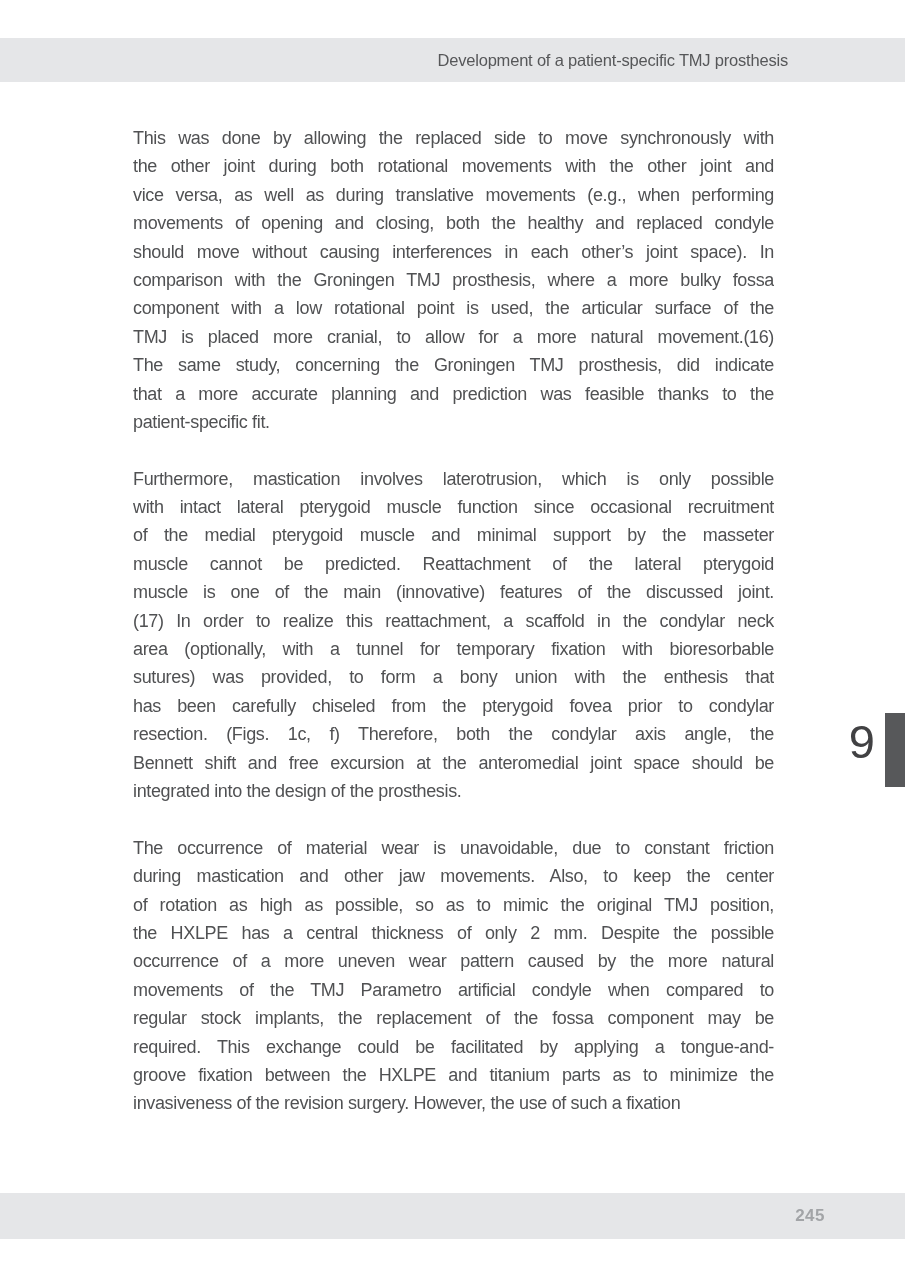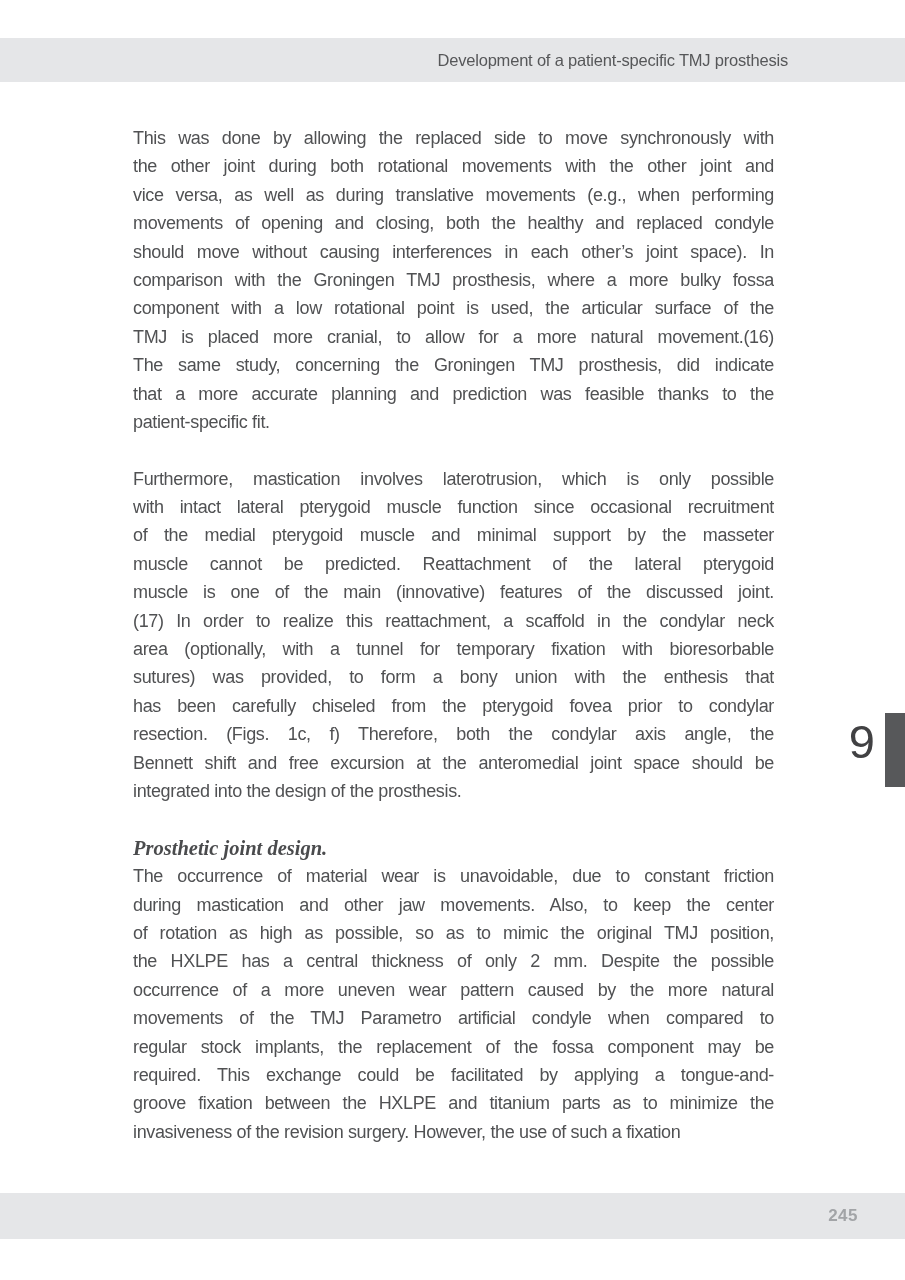--- a/index.html
+++ b/index.html
@@ -79,21 +79,21 @@
     letter-spacing: -1px;
   }
   .footer-band {
     position: absolute;
     top: 1193px; left: 0; right: 0;
     height: 46px;
     background: #e5e6e8;
     display: flex;
     align-items: center;
     justify-content: flex-end;
-    padding-right: 47px;
+    padding-right: 80px;
     box-sizing: border-box;
   }
   .page-number {
     color: #a2a4a7;
     font-size: 17px;
     font-weight: bold;
     letter-spacing: 0.5px;
   }
 </style>
 </head>
@@ -126,21 +126,20 @@
         <div class="text-line">muscle cannot be predicted. Reattachment of the lateral pterygoid</div>
         <div class="text-line">muscle is one of the main (innovative) features of the discussed joint.</div>
         <div class="text-line">(17) In order to realize this reattachment, a scaffold in the condylar neck</div>
         <div class="text-line">area (optionally, with a tunnel for temporary fixation with bioresorbable</div>
         <div class="text-line">sutures) was provided, to form a bony union with the enthesis that</div>
         <div class="text-line">has been carefully chiseled from the pterygoid fovea prior to condylar</div>
         <div class="text-line">resection. (Figs. 1c, f) Therefore, both the condylar axis angle, the</div>
         <div class="text-line">Bennett shift and free excursion at the anteromedial joint space should be</div>
         <div class="text-line last-line">integrated into the design of the prosthesis.</div>
       </div>
-      <div class="section-heading">Prosthetic joint design.</div>
       <div class="para">
         <div class="text-line">The occurrence of material wear is unavoidable, due to constant friction</div>
         <div class="text-line">during mastication and other jaw movements. Also, to keep the center</div>
         <div class="text-line">of rotation as high as possible, so as to mimic the original TMJ position,</div>
         <div class="text-line">the HXLPE has a central thickness of only 2 mm. Despite the possible</div>
         <div class="text-line">occurrence of a more uneven wear pattern caused by the more natural</div>
         <div class="text-line">movements of the TMJ Parametro artificial condyle when compared to</div>
         <div class="text-line">regular stock implants, the replacement of the fossa component may be</div>
         <div class="text-line">required. This exchange could be facilitated by applying a tongue-and-</div>
         <div class="text-line">groove fixation between the HXLPE and titanium parts as to minimize the</div>

